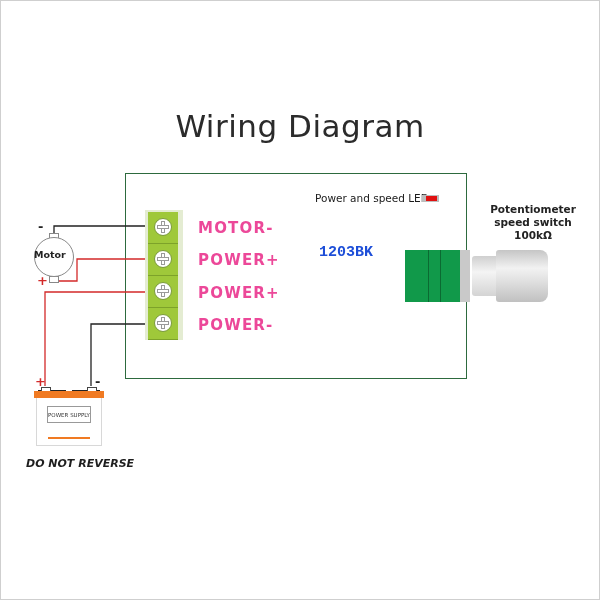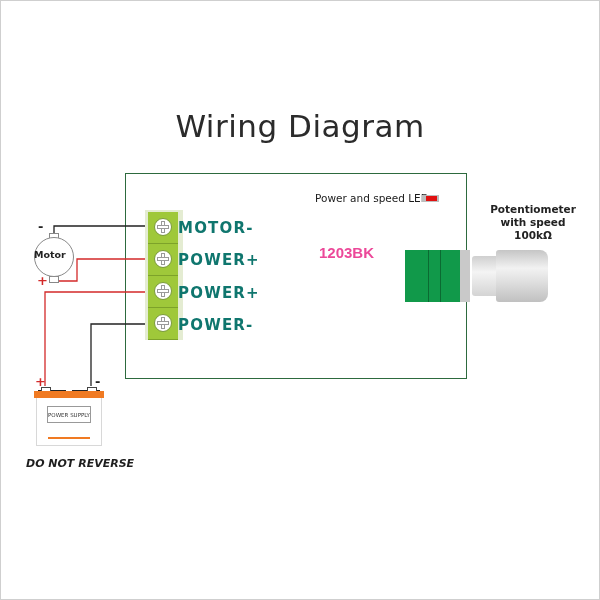--- a/index.html
+++ b/index.html
@@ -3,27 +3,27 @@
 <meta charset="utf-8">
 <style>
   html,body{margin:0;padding:0;}
   body{width:600px;height:600px;background:#fff;position:relative;overflow:hidden;font-family:"DejaVu Sans",sans-serif;}
   .frame{position:absolute;left:0;top:0;width:598px;height:598px;border:1px solid #cfcfcf;}
   .title{position:absolute;left:0;width:600px;top:108px;text-align:center;font-family:"DejaVu Sans",sans-serif;font-weight:normal;font-size:31px;color:#2b2b2b;letter-spacing:0.5px;}
   .board{position:absolute;left:125px;top:173px;width:342px;height:206px;border:1.5px solid #2d6a3e;box-sizing:border-box;}
   .led-label{position:absolute;left:315px;top:192px;font-size:10.5px;color:#1a1a1a;font-family:"DejaVu Sans",sans-serif;}
   .led{position:absolute;left:422px;top:195px;width:17px;height:7px;background:#bdbdbd;}
   .led i{position:absolute;left:4px;top:1px;width:11px;height:5px;background:#e01010;display:block;}
-  .model{position:absolute;left:319px;top:244px;font-weight:bold;font-size:15px;color:#ec4899;font-family:Liberation Sans, sans-serif;}
+  .model{position:absolute;left:319px;top:244px;font-weight:bold;font-size:15px;color:#1d4ed8;font-family:Liberation Mono, monospace;}
   .terminal{position:absolute;left:145px;top:210px;width:38px;height:130px;background:#e4ecd2;}
   .terminal .block{position:absolute;left:3px;width:30px;height:31px;background:#9fc83a;border-bottom:1px solid #7da22a;}
   .screw{position:absolute;left:6px;top:6px;width:18px;height:18px;border-radius:50%;background:#fff;border:1px solid #7a9a3a;box-sizing:border-box;}
   .screw:before{content:"";position:absolute;left:6px;top:2px;width:4px;height:12px;border:1px solid #9a9a9a;box-sizing:border-box;}
   .screw:after{content:"";position:absolute;left:2px;top:6px;width:12px;height:4px;border:1px solid #9a9a9a;box-sizing:border-box;background:#fff;}
-  .tlabel{position:absolute;left:178px;font-weight:bold;font-size:15px;color:#0f766e;letter-spacing:1.2px;font-family:"DejaVu Sans",sans-serif;}
+  .tlabel{position:absolute;left:198px;font-weight:bold;font-size:15px;color:#ec4899;letter-spacing:1.2px;font-family:"DejaVu Sans",sans-serif;}
   .pot-green{position:absolute;left:405px;top:250px;width:56px;height:52px;background:#11994a;}
   .pot-green .seg{position:absolute;top:0;width:1px;height:52px;background:#0b6a32;}
   .pot-collar{position:absolute;left:460px;top:250px;width:10px;height:52px;background:#c9c9c9;}
   .pot-neck{position:absolute;left:472px;top:256px;width:30px;height:40px;background:linear-gradient(#cfcfcf,#f4f4f4 40%,#d4d4d4);border-radius:3px;}
   .pot-knob{position:absolute;left:496px;top:250px;width:52px;height:52px;background:linear-gradient(#c5c5c5,#f2f2f2 35%,#e0e0e0 60%,#c0c0c0);border-radius:3px 8px 8px 3px;}
   .pot-label{position:absolute;left:478px;top:203px;width:110px;text-align:center;font-weight:bold;font-size:10.5px;line-height:13px;color:#222;font-family:"DejaVu Sans",sans-serif;}
   .motor-body{position:absolute;left:34px;top:237px;width:40px;height:40px;border-radius:50%;border:1px solid #888;background:#fff;box-sizing:border-box;}
   .motor-cap{position:absolute;width:8px;height:5px;border:1px solid #888;background:#fff;}
   .motor-text{position:absolute;left:34px;top:249px;width:24px;text-align:center;font-size:9.5px;font-weight:bold;color:#222;font-family:"DejaVu Sans",sans-serif;}
   .sign{position:absolute;font-weight:bold;font-size:13px;font-family:"DejaVu Sans",sans-serif;}
@@ -78,21 +78,21 @@
 
 <div class="led-label">Power and speed LED</div>
 <div class="led">
     <i></i>
   </div>
 
 <div class="model">1203BK</div>
 
 <div class="pot-label">
   <div>Potentiometer</div>
-  <div>with speed</div>
+  <div>speed switch</div>
   <div>100kΩ</div>
 </div>
 <div class="pot-green">
   <div class="seg" style="left:23px;"></div>
   <div class="seg" style="left:35px;"></div>
 </div>
 <div class="pot-collar"></div>
 <div class="pot-neck"></div>
 <div class="pot-knob"></div>
 

